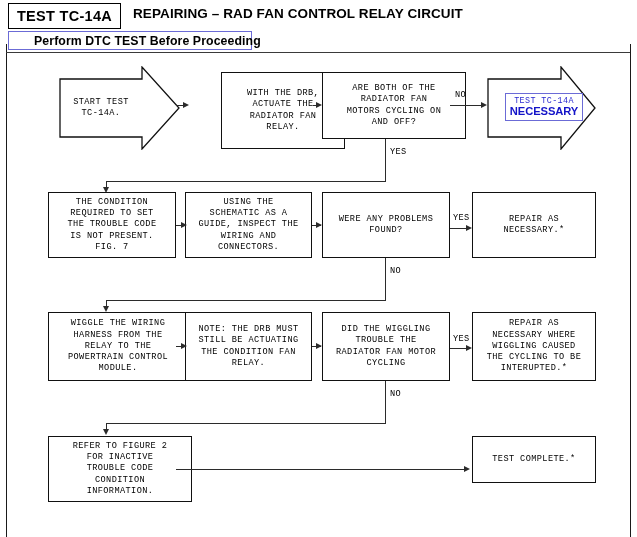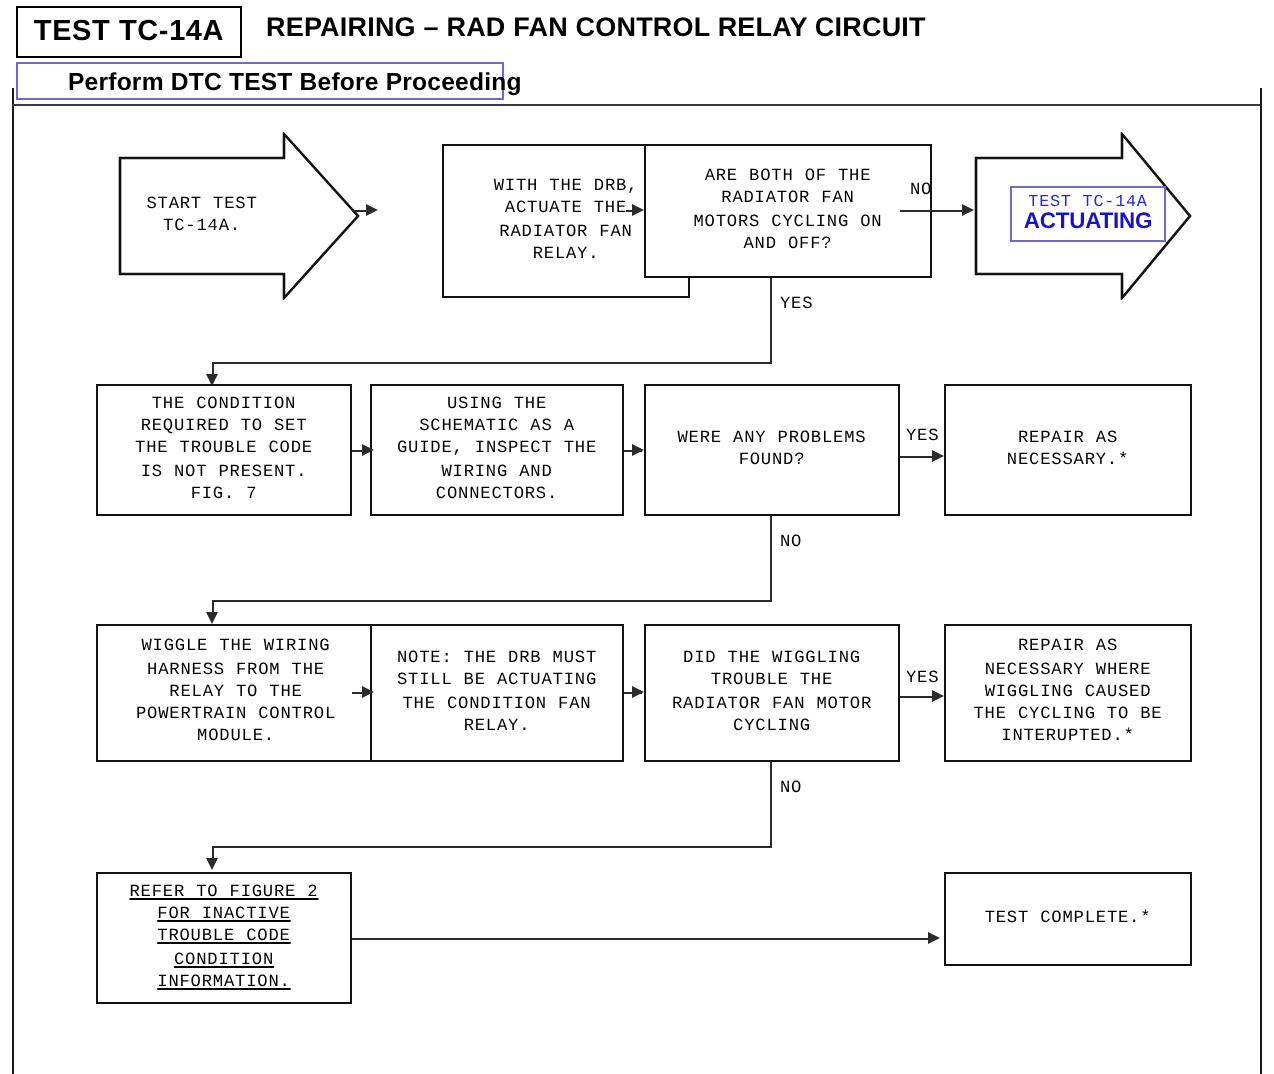--- a/index.html
+++ b/index.html
@@ -220,21 +220,21 @@
 MOTORS CYCLING ON
 AND OFF?</span>
   </div>
 
   <div class="pent" style="left:487px; top:66px; width:110px; height:84px;">
     <svg width="110" height="84" viewBox="0 0 110 84" aria-hidden="true">
       <polygon points="1,13 74,13 74,1 108,42 74,83 74,71 1,71" fill="#ffffff" stroke="#111111" stroke-width="1.3"></polygon>
     </svg>
     <div class="linkbox">
       <div class="l1">TEST  TC-14A</div>
-      <div class="l2">ACTUATING</div>
+      <div class="l2">NECESSARY</div>
     </div>
   </div>
 
   <div class="ln h" style="left:176px; top:105px; width:9px;"></div>
   <div class="arrowhead right" style="left:183px; top:102px;"></div>
 
   <div class="ln h" style="left:313px; top:105px; width:5px;"></div>
   <div class="arrowhead right" style="left:316px; top:102px;"></div>
 
   <div class="ln h" style="left:450px; top:105px; width:33px;"></div>
@@ -328,21 +328,21 @@
   <div class="ln h" style="left:450px; top:348px; width:20px;"></div>
   <div class="arrowhead right" style="left:466px; top:345px;"></div>
   <div class="elabel" style="left:453px; top:334px;">YES</div>
 
   <div class="ln v" style="left:385px; top:381px; height:42px;"></div>
   <div class="ln h" style="left:106px; top:423px; width:280px;"></div>
   <div class="ln v" style="left:106px; top:423px; height:9px;"></div>
   <div class="arrowhead down" style="left:103px; top:429px;"></div>
   <div class="elabel" style="left:390px; top:389px;">NO</div>
 
-  <div class="fbox" style="left:48px; top:436px; width:128px; height:66px;text-decoration:underline;">
+  <div class="fbox" style="left:48px; top:436px; width:144px; height:66px;">
     <span class="txt">REFER TO FIGURE 2
 FOR INACTIVE
 TROUBLE CODE
 CONDITION
 INFORMATION.</span>
   </div>
 
   <div class="fbox" style="left:472px; top:436px; width:124px; height:47px;">
     <span class="txt">TEST COMPLETE.*</span>
   </div>

